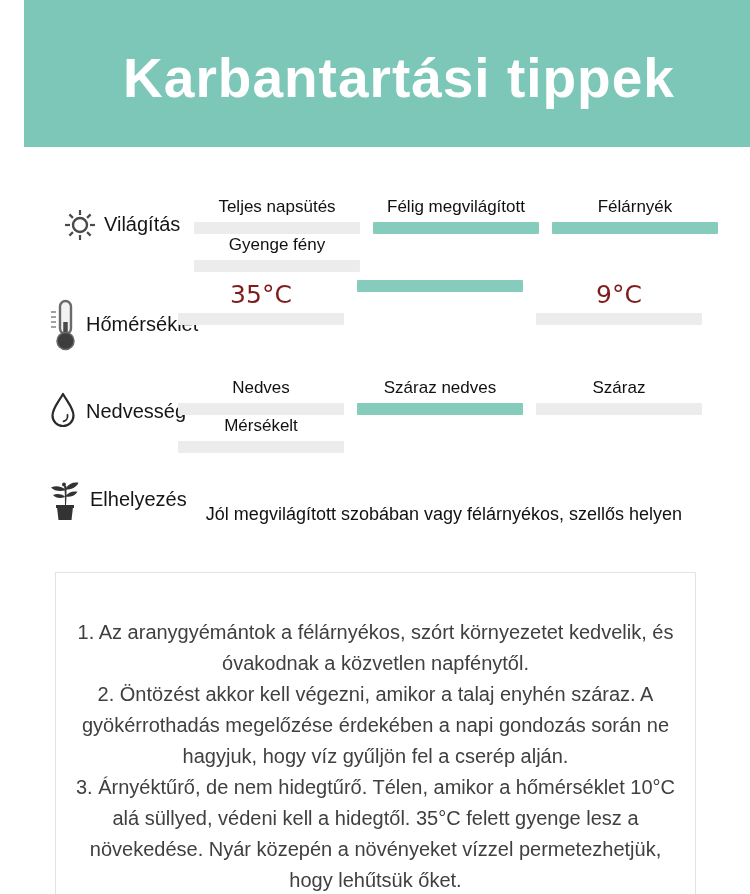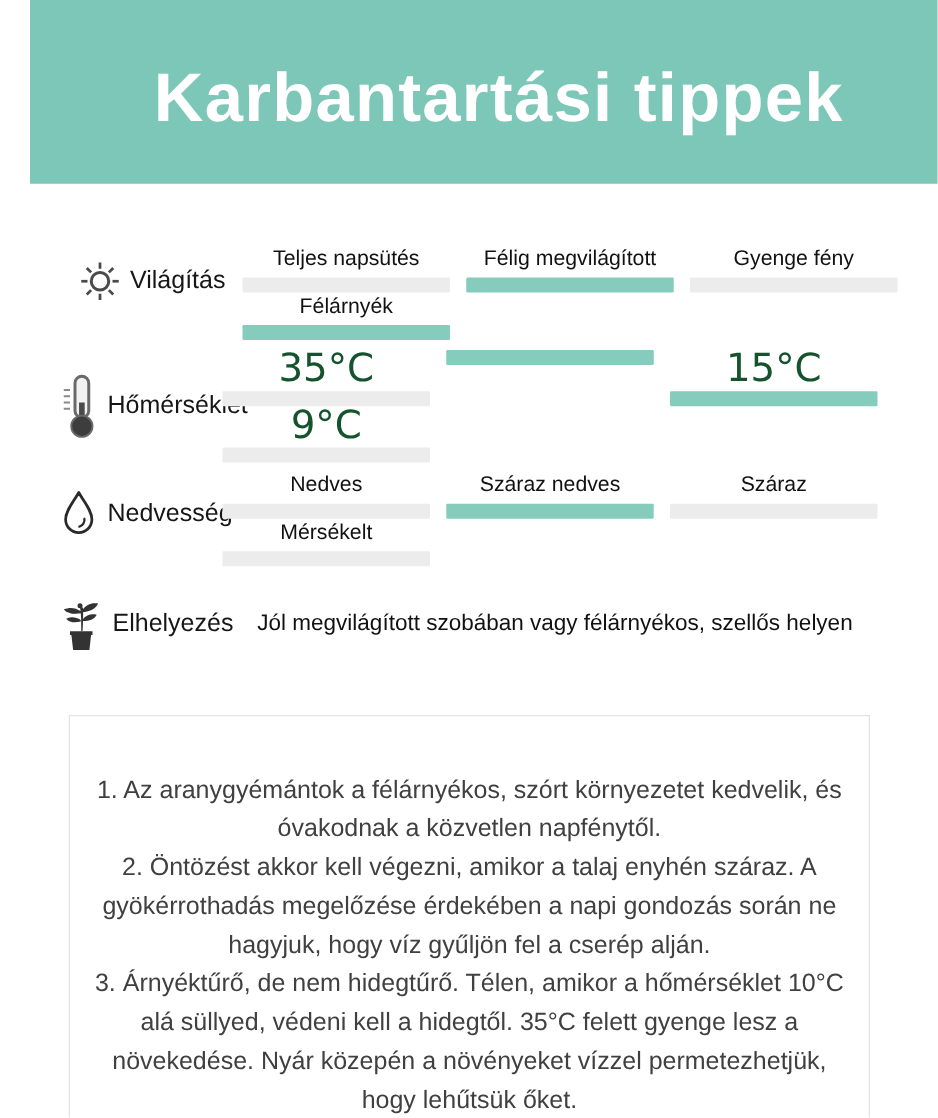--- a/index.html
+++ b/index.html
@@ -29,21 +29,21 @@
   .options{
     position:absolute;left:178px;width:524px;
     display:grid;grid-template-columns:repeat(3,1fr);gap:0 13px;
   }
   .opt{text-align:center;min-width:0;}
   .opt-label{
     font-size:17px;line-height:22px;white-space:nowrap;color:#111111;
   }
   .temp .opt-label{
     font-family:"DejaVu Sans",sans-serif;
-    font-size:31px;line-height:30px;color:#14532d;margin-bottom:3px;
+    font-size:25px;line-height:30px;color:#7f1d1d;margin-bottom:3px;
   }
   .bar{height:12px;margin-top:4px;background:#ececec;border-radius:1px;}
   .bar.active{background:#86ccbc;}
   .temp .bar{margin-top:0;}
   
   .placement-value{
     position:absolute;left:178px;width:532px;top:0;
     font-size:18px;line-height:24px;text-align:center;color:#111111;
   }
   
@@ -85,26 +85,26 @@
   <div class="options" style="top:4px;">
     <div class="opt">
       <div class="opt-label">Teljes napsütés</div>
       <div class="bar"></div>
     </div>
     <div class="opt">
       <div class="opt-label">Félig megvilágított</div>
       <div class="bar active"></div>
     </div>
     <div class="opt">
+      <div class="opt-label">Félárnyék</div>
+      <div class="bar active"></div>
+    </div>
+    <div class="opt">
       <div class="opt-label">Gyenge fény</div>
       <div class="bar"></div>
-    </div>
-    <div class="opt">
-      <div class="opt-label">Félárnyék</div>
-      <div class="bar active"></div>
     </div>
   </div>
 </div>
 
 <div class="care-row temp" style="top:278px;height:70px;">
   <div class="row-label" style="top:18px;">
     <span>
       <svg width="38" height="56" viewBox="0 0 38 56" fill="none">
         <g stroke="#8a8a8a" stroke-width="1.6">
           <line x1="7" y1="16" x2="12" y2="16"></line>
@@ -118,24 +118,20 @@
       </svg>
     </span>
     <span>Hőmérséklet</span>
   </div>
   <div class="options" style="top:2px;">
     <div class="opt">
       <div class="opt-label">35°C</div>
       <div class="bar"></div>
     </div>
     <div class="opt">
-      <div class="bar active"></div>
-    </div>
-    <div class="opt">
-      <div class="opt-label">15°C</div>
       <div class="bar active"></div>
     </div>
     <div class="opt">
       <div class="opt-label">9°C</div>
       <div class="bar"></div>
     </div>
   </div>
 </div>
 
 <div class="care-row" style="top:375px;height:62px;">
@@ -179,20 +175,20 @@
           <path d="M20.8 13 C16 10 12 9.5 7 11.5 C10 15 15.5 15.5 20.8 14.6 Z"></path>
           <path d="M21.6 12.5 C25 7.5 29 6 34.5 6.8 C32.5 11.5 27 13.5 21.6 13.8 Z"></path>
           <path d="M20.6 20 C16.5 17.5 12.8 17.3 9 19 C11.6 22.2 16.2 22.4 20.6 21.2 Z"></path>
           <path d="M22 19.5 C25.4 15.8 29 14.8 33.4 15.8 C31.4 19.8 26.6 21 22 20.8 Z"></path>
           <circle cx="20" cy="8.5" r="2"></circle>
         </g>
       </svg>
     </span>
     <span>Elhelyezés</span>
   </div>
-  <div class="placement-value" style="top:14px;">Jól megvilágított szobában vagy félárnyékos, szellős helyen</div>
+  <div class="placement-value" style="top:30px;">Jól megvilágított szobában vagy félárnyékos, szellős helyen</div>
 </div>
 
 <div class="tips-box">
   <p>1. Az aranygyémántok a félárnyékos, szórt környezetet kedvelik, és óvakodnak a közvetlen napfénytől.</p>
   <p>2. Öntözést akkor kell végezni, amikor a talaj enyhén száraz. A gyökérrothadás megelőzése érdekében a napi gondozás során ne hagyjuk, hogy víz gyűljön fel a cserép alján.</p>
   <p>3. Árnyéktűrő, de nem hidegtűrő. Télen, amikor a hőmérséklet 10°C alá süllyed, védeni kell a hidegtől. 35°C felett gyenge lesz a növekedése. Nyár közepén a növényeket vízzel permetezhetjük, hogy lehűtsük őket.</p>
 </div>
 
 </body></html>

